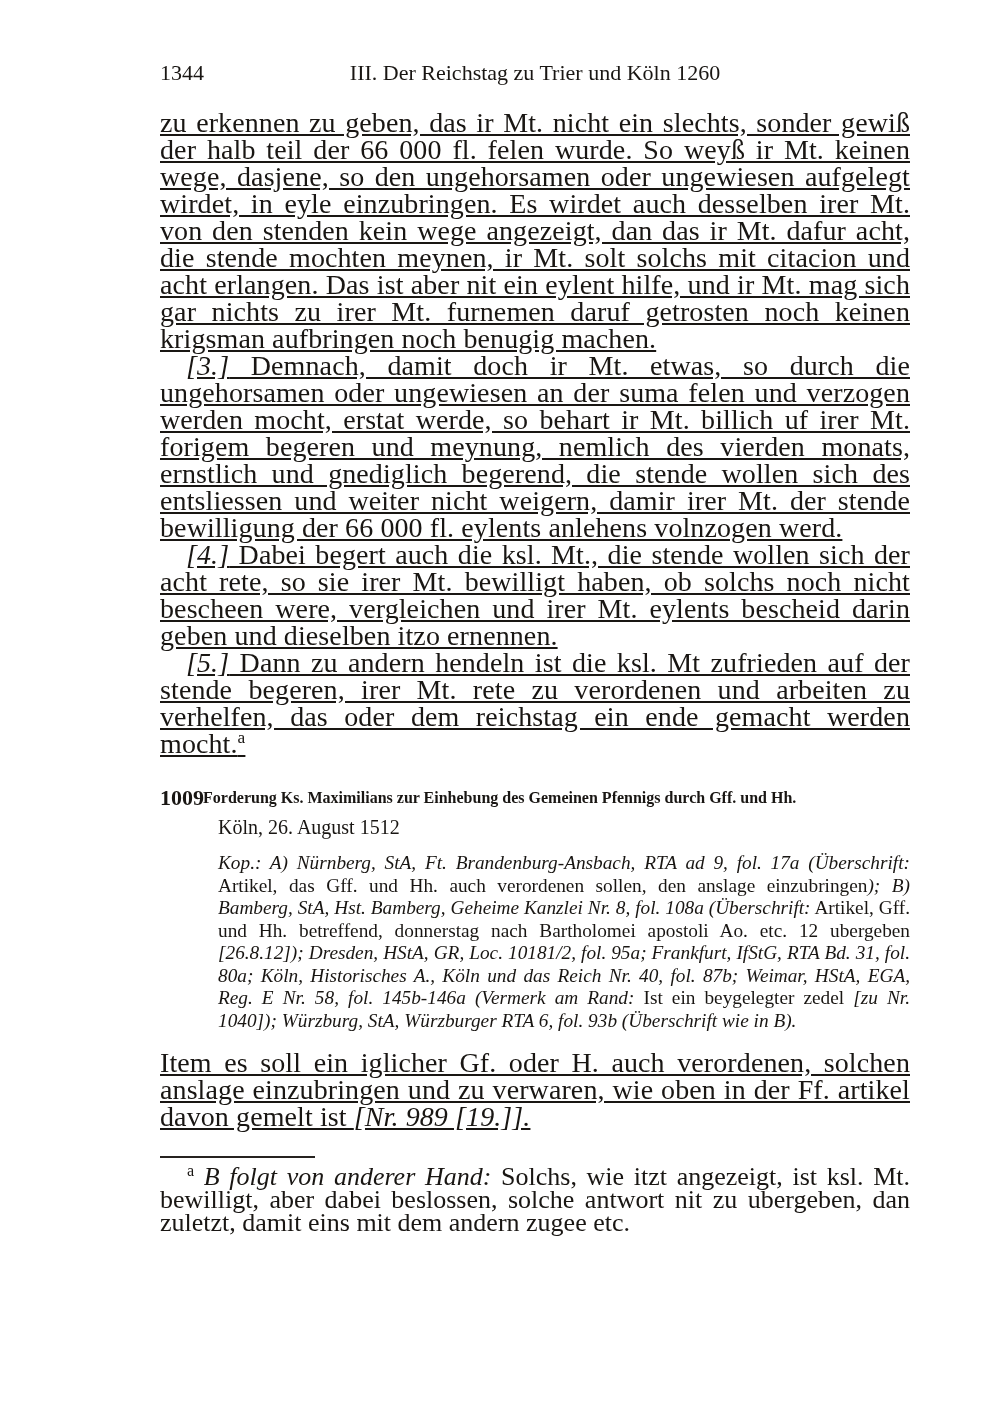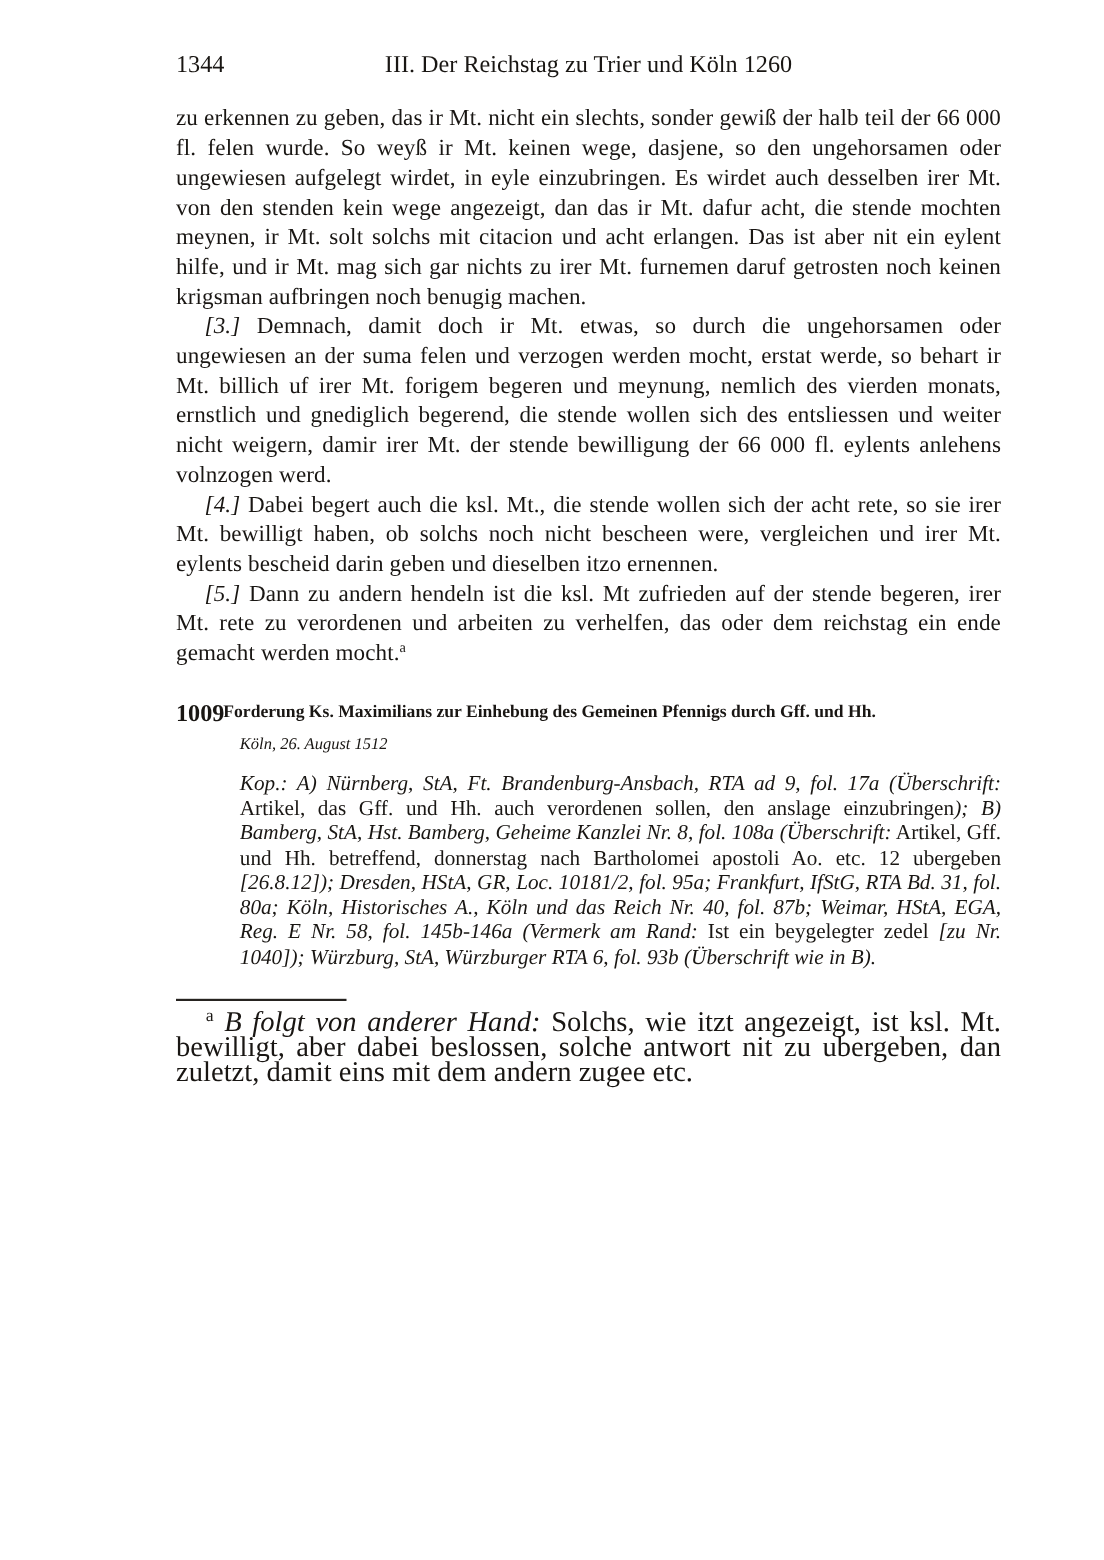--- a/index.html
+++ b/index.html
@@ -12,35 +12,36 @@
     font-family: "Liberation Serif", "DejaVu Serif", serif;
     color: #191613;
   }
   .content {
     margin-left: 160px;
     width: 750px;
   }
   
   .running-head {
     position: relative;
-    padding-top: 45px;
+    padding-top: 60px;
     height: 26px;
     font-size: 22px;
     line-height: 26px;
   }
   .page-number { position: absolute; left: 0; }
   .running-title { display: block; text-align: center; }
 
   
   .textblock p { margin: 0; }
   .body-par {
-    font-size: 21px;
+    font-size: 28px;
     line-height: 27px;
     text-align: justify;
     letter-spacing: 0.1px;
+    text-decoration: underline;
   }
   .par-first { margin-top: 23px !important; }
   .indent { text-indent: 26px; }
   .it { font-style: italic; }
   sup {
     font-size: 62%;
     line-height: 0;
     vertical-align: baseline;
     position: relative;
     top: -0.55em;
@@ -59,22 +60,21 @@
   .entry-title { margin: 0; font-size: 16px; line-height: 26px; font-weight: bold; text-align: justify; }
   .entry-summary {
     margin: 10px 0 0 58px !important;
     font-style: italic;
     font-size: 21px;
     line-height: 26px;
     text-align: justify;
   }
   .entry-dateline {
     margin: 3px 0 0 58px !important;
-    font-style: italic;
-    font-size: 15px;
+    font-size: 20px;
     line-height: 26px;
   }
   .entry-sources {
     margin: 12px 0 0 58px !important;
     font-size: 19.3px;
     line-height: 22.5px;
     text-align: justify;
   }
   .item-par { margin-top: 17px !important; }
 
@@ -108,20 +108,21 @@
 
       <section class="entry">
         <div class="entry-head">
           <span class="entry-num">1009</span>
           <h2 class="entry-title">Forderung Ks. Maximilians zur Einhebung des Gemeinen Pfennigs durch Gff. und Hh.</h2>
         </div>
         <p class="entry-dateline">Köln, 26. August 1512</p>
         <p class="entry-sources"><span class="it">Kop.: A) Nürnberg, StA, Ft. Brandenburg-Ansbach, RTA ad 9, fol. 17a (Überschrift:</span><span> Artikel, das Gff. und Hh. auch verordenen sollen, den anslage einzubringen</span><span class="it">); B) Bamberg, StA, Hst. Bamberg, Geheime Kanzlei Nr. 8, fol. 108a (Überschrift:</span><span> Artikel, Gff. und Hh. betreffend, donnerstag nach Bartholomei apostoli Ao. etc. 12 ubergeben </span><span class="it">[26.8.12]); Dresden, HStA, GR, Loc. 10181/2, fol. 95a; Frankfurt, IfStG, RTA Bd. 31, fol. 80a; Köln, Historisches A., Köln und das Reich Nr. 40, fol. 87b; Weimar, HStA, EGA, Reg. E Nr. 58, fol. 145b-146a (Vermerk am Rand:</span><span> Ist ein beygelegter zedel </span><span class="it">[zu Nr. 1040]); Würzburg, StA, Würzburger RTA 6, fol. 93b (Überschrift wie in B).</span></p>
       </section>
 
+      <p class="body-par item-par"><span>Item es soll ein iglicher Gf. oder H. auch verordenen, solchen anslage einzu­bringen und zu verwaren, wie oben in der Ff. artikel davon gemelt ist </span><span class="it">[Nr. 989 [19.]].</span></p>
     </main>
 
     <footer class="footnotes">
       <div class="fn-rule"></div>
       <p class="footnote"><sup>a</sup><span class="it"> B folgt von anderer Hand:</span><span> Solchs, wie itzt angezeigt, ist ksl. Mt. bewilligt, aber dabei beslossen, solche antwort nit zu ubergeben, dan zuletzt, damit eins mit dem andern zugee etc.</span></p>
     </footer>
 
   </div>
 </div>
 

